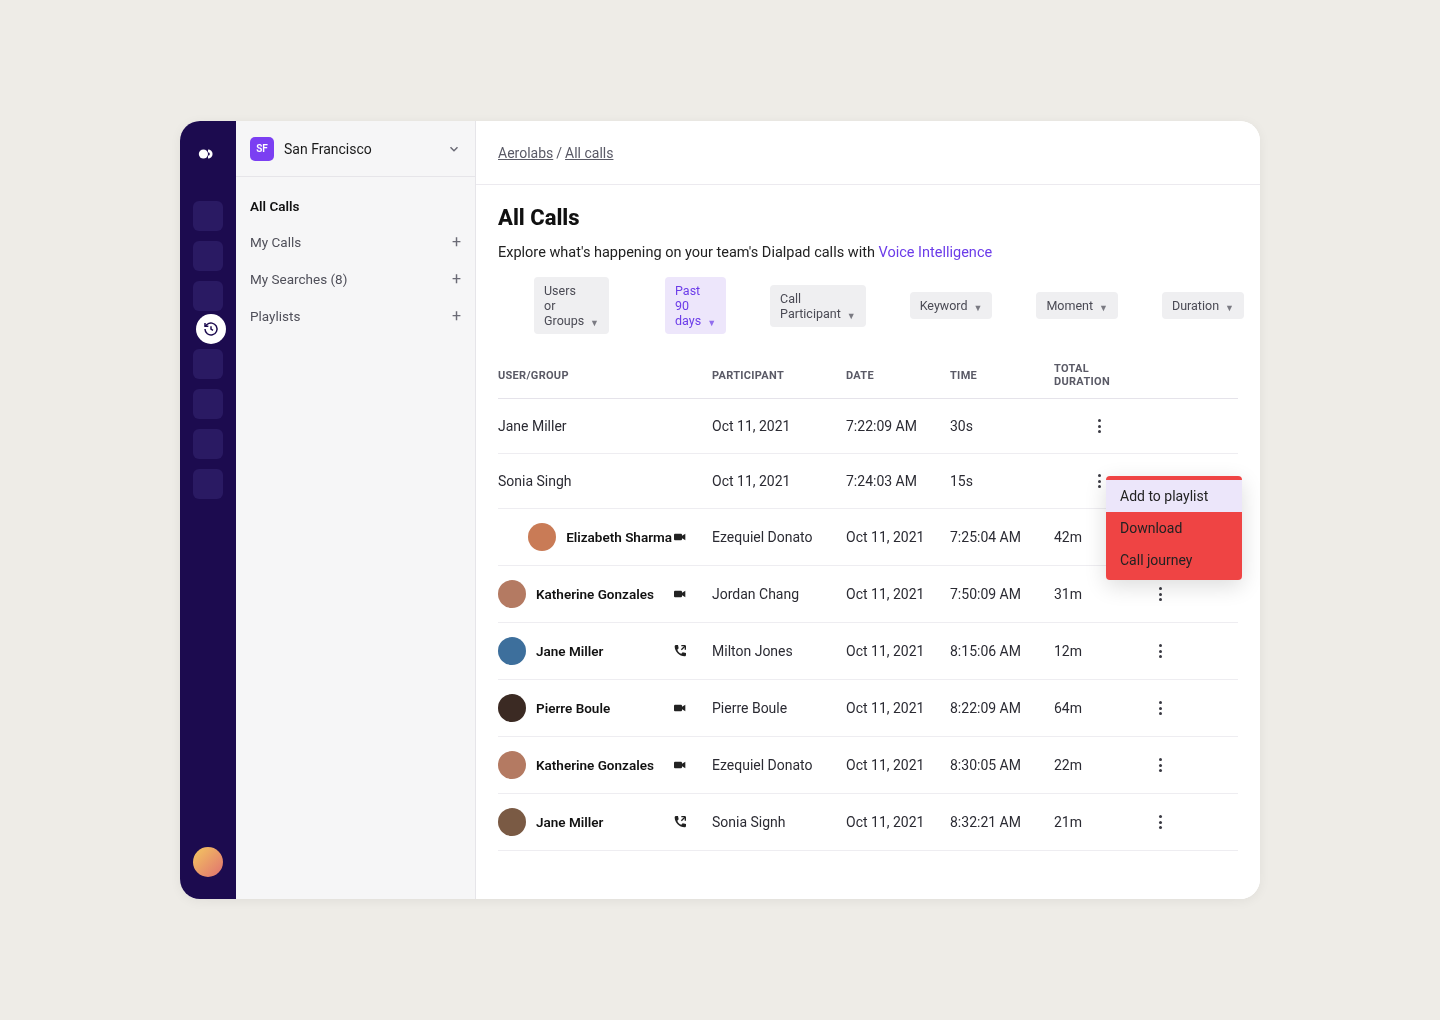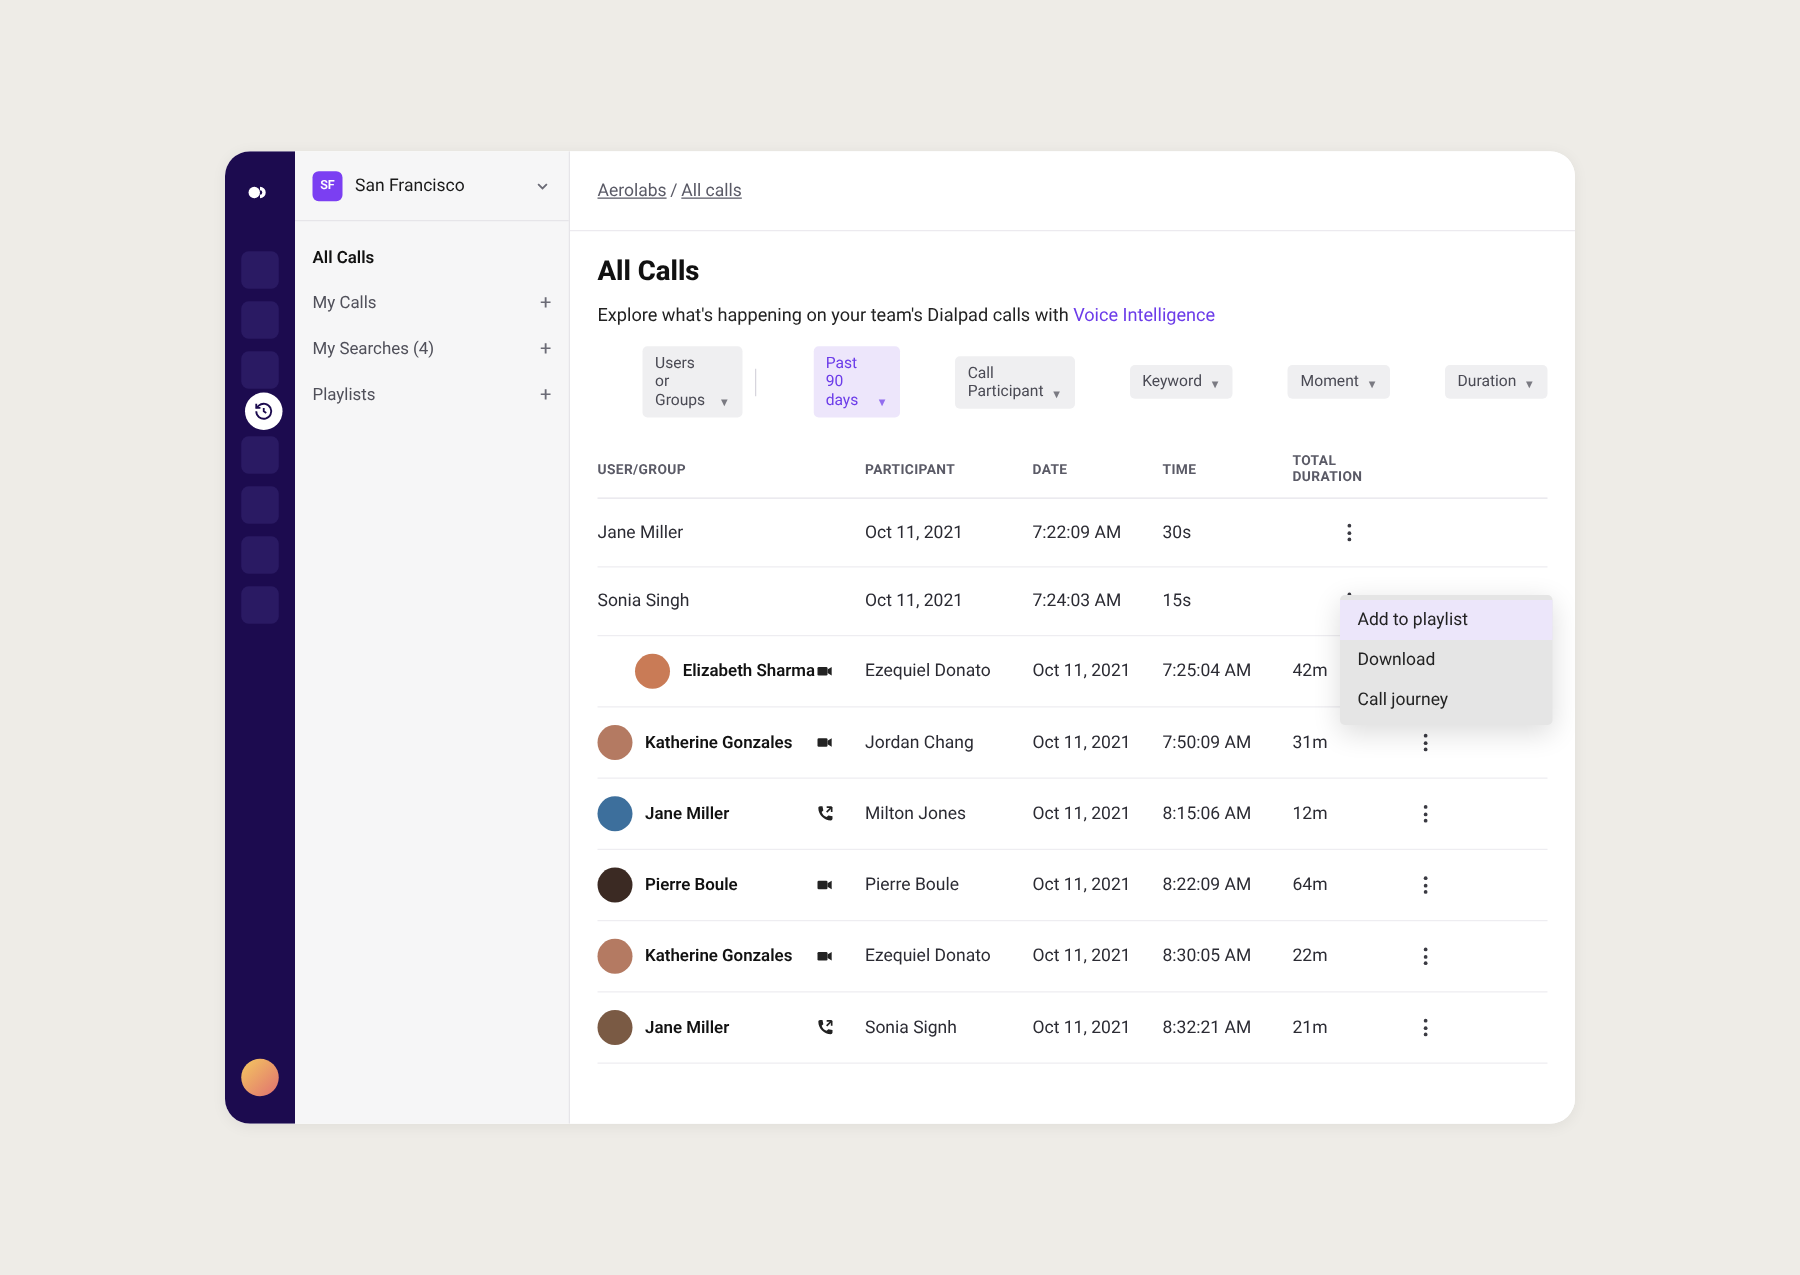--- a/index.html
+++ b/index.html
@@ -60,21 +60,21 @@
 .rail-avatar {
   position: absolute;
   bottom: 22px;
   width: 30px;
   height: 30px;
   border-radius: 50%;
   background: linear-gradient(135deg,#f4c860,#e07070);
 }
 
 .sidebar {
-  width: 220px;
+  width: 240px;
   background: #f6f6f7;
   border-right: 1px solid #e6e5e9;
   flex-shrink: 0;
 }
 .workspace-switcher {
   display: flex;
   align-items: center;
   padding: 18px 14px;
   border-bottom: 1px solid #e6e5e9;
   height: 56px;
@@ -211,22 +211,22 @@
   align-items: center;
   cursor: pointer;
   padding: 6px;
 }
 .kebab span { width: 3px; height: 3px; background: #3a3a42; border-radius: 50%; }
 
 .context-menu {
   position: absolute;
   top: 355px;
   right: 18px;
-  width: 170px;
-  background: #e5e5e5;
+  width: 136px;
+  background: #ef4444;
   border-radius: 4px;
   box-shadow: 0 6px 22px rgba(0,0,0,0.14);
   padding: 4px 0;
   z-index: 50;
 }
 .menu-item {
   padding: 8px 14px;
   font-size: 14px;
   color: #222;
   cursor: pointer;
@@ -270,21 +270,21 @@
     </div>
     <div class="side-list" id="side-list">
         <div class="side-item active">
           <span>All Calls</span>
         </div>
         <div class="side-item">
           <span>My Calls</span>
           <span class="plus-btn">+</span>
         </div>
         <div class="side-item">
-          <span>My Searches (4)</span>
+          <span>My Searches (8)</span>
           <span class="plus-btn">+</span>
         </div>
         <div class="side-item">
           <span>Playlists</span>
           <span class="plus-btn">+</span>
         </div>
       </div>
   </div>
 
   <div class="main">

